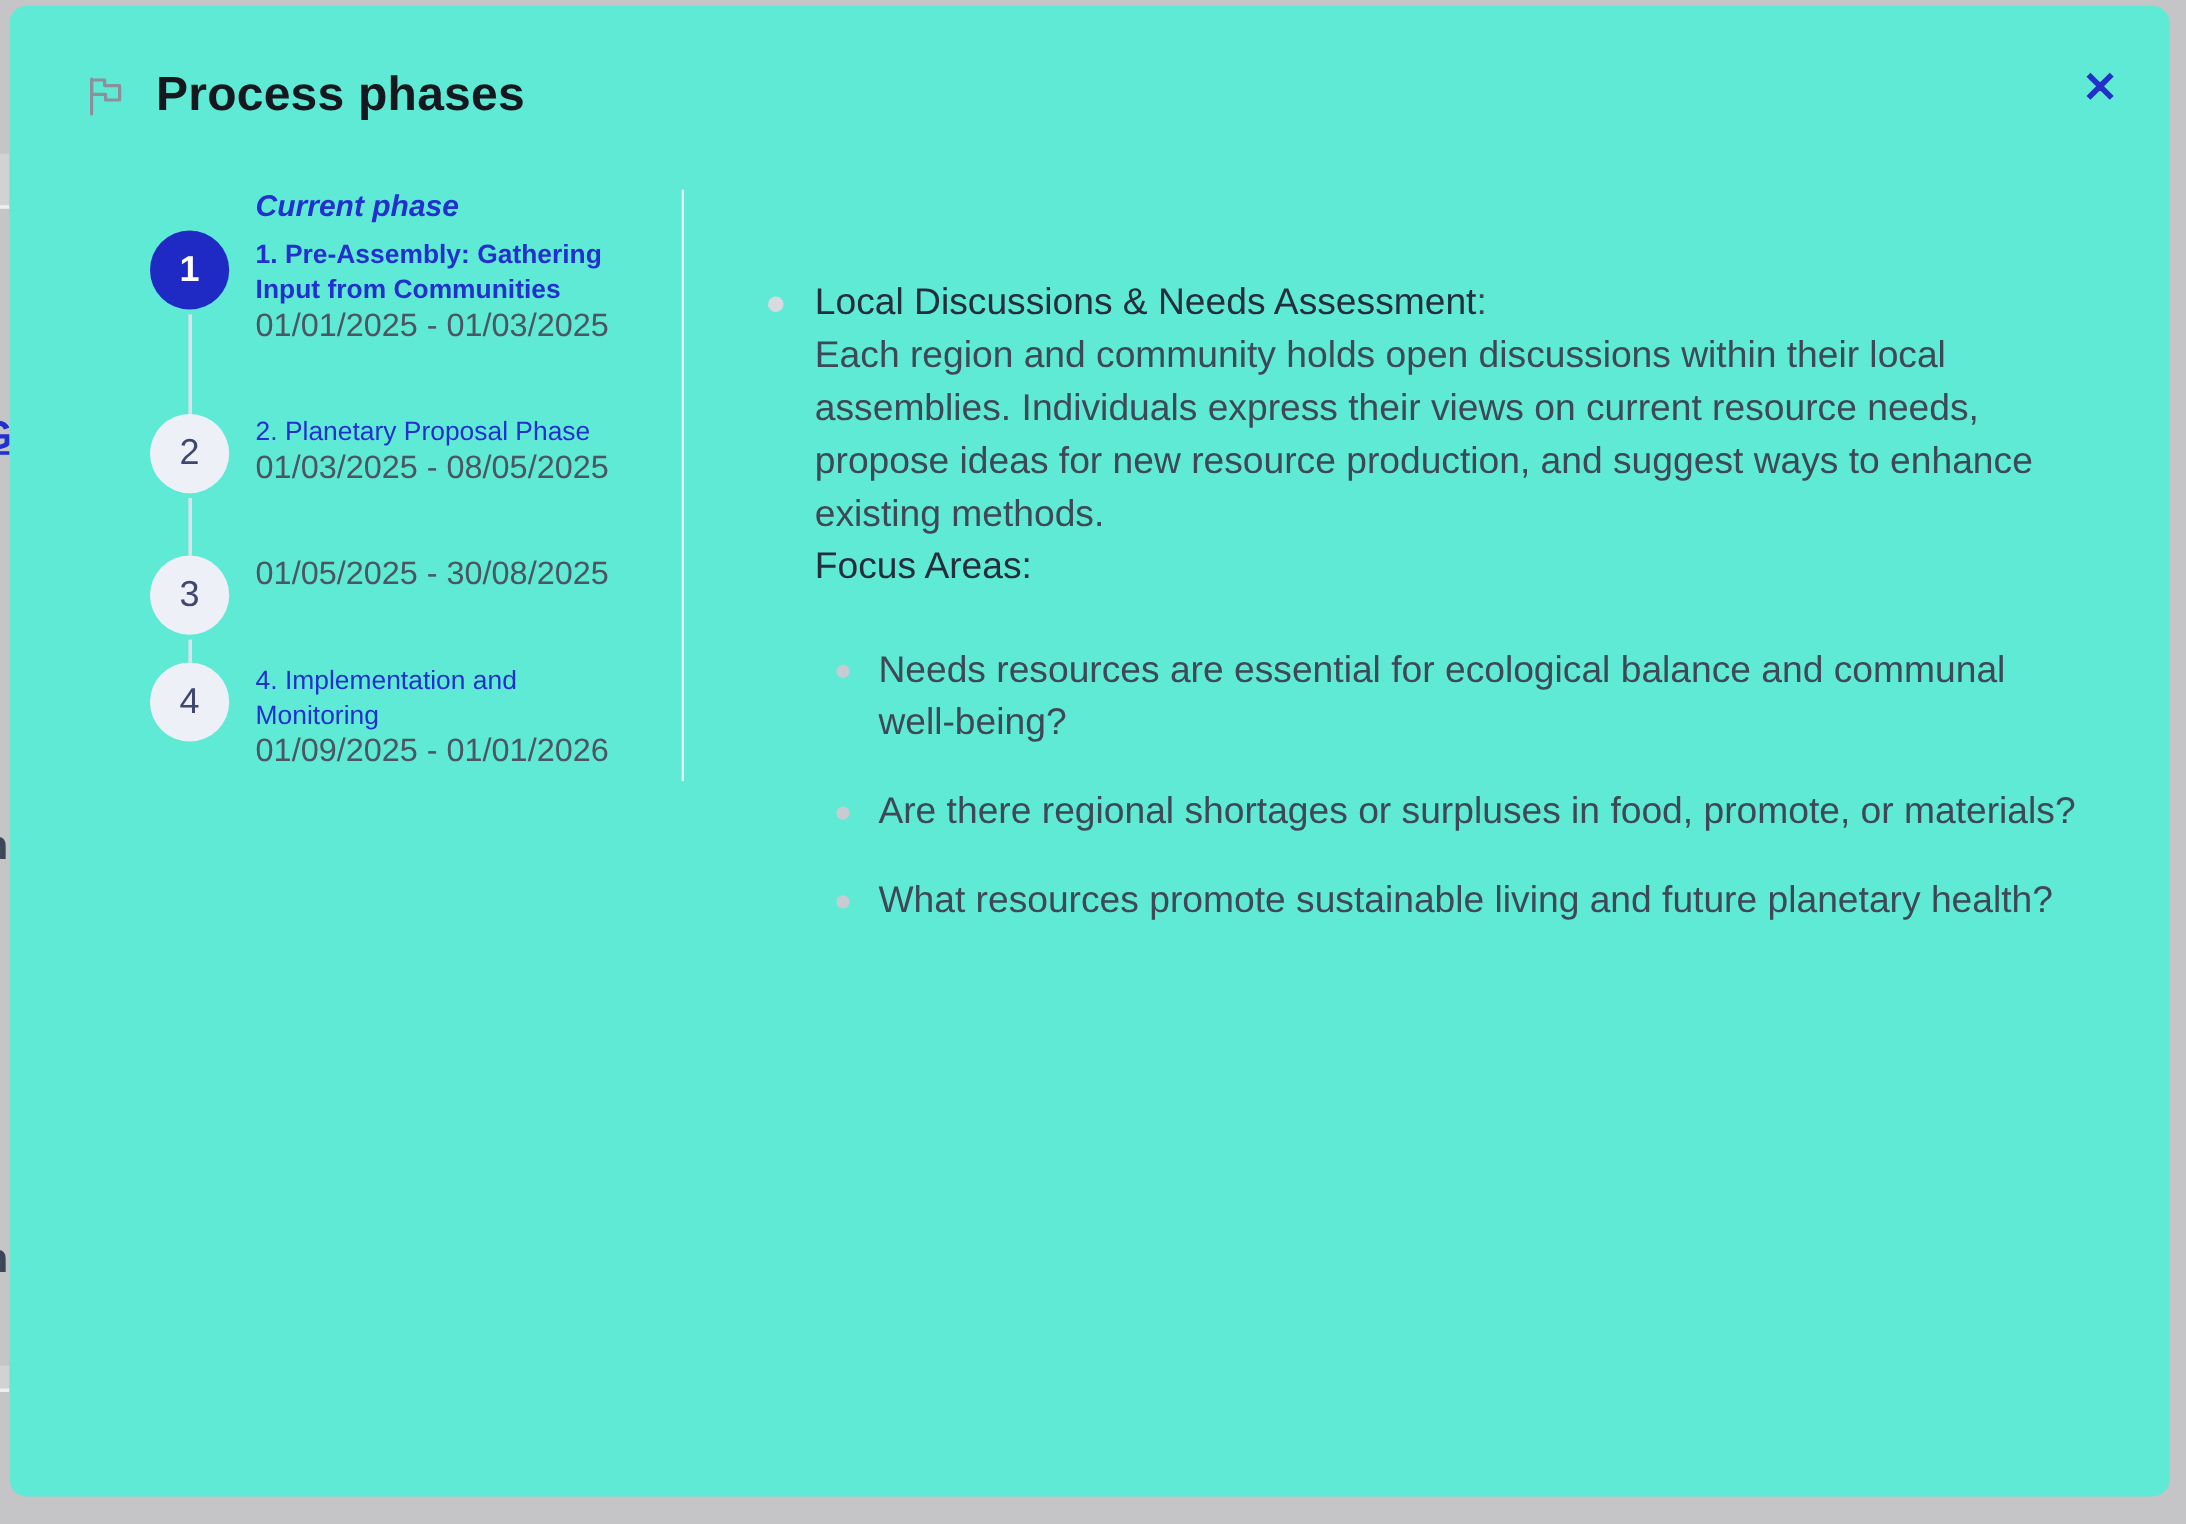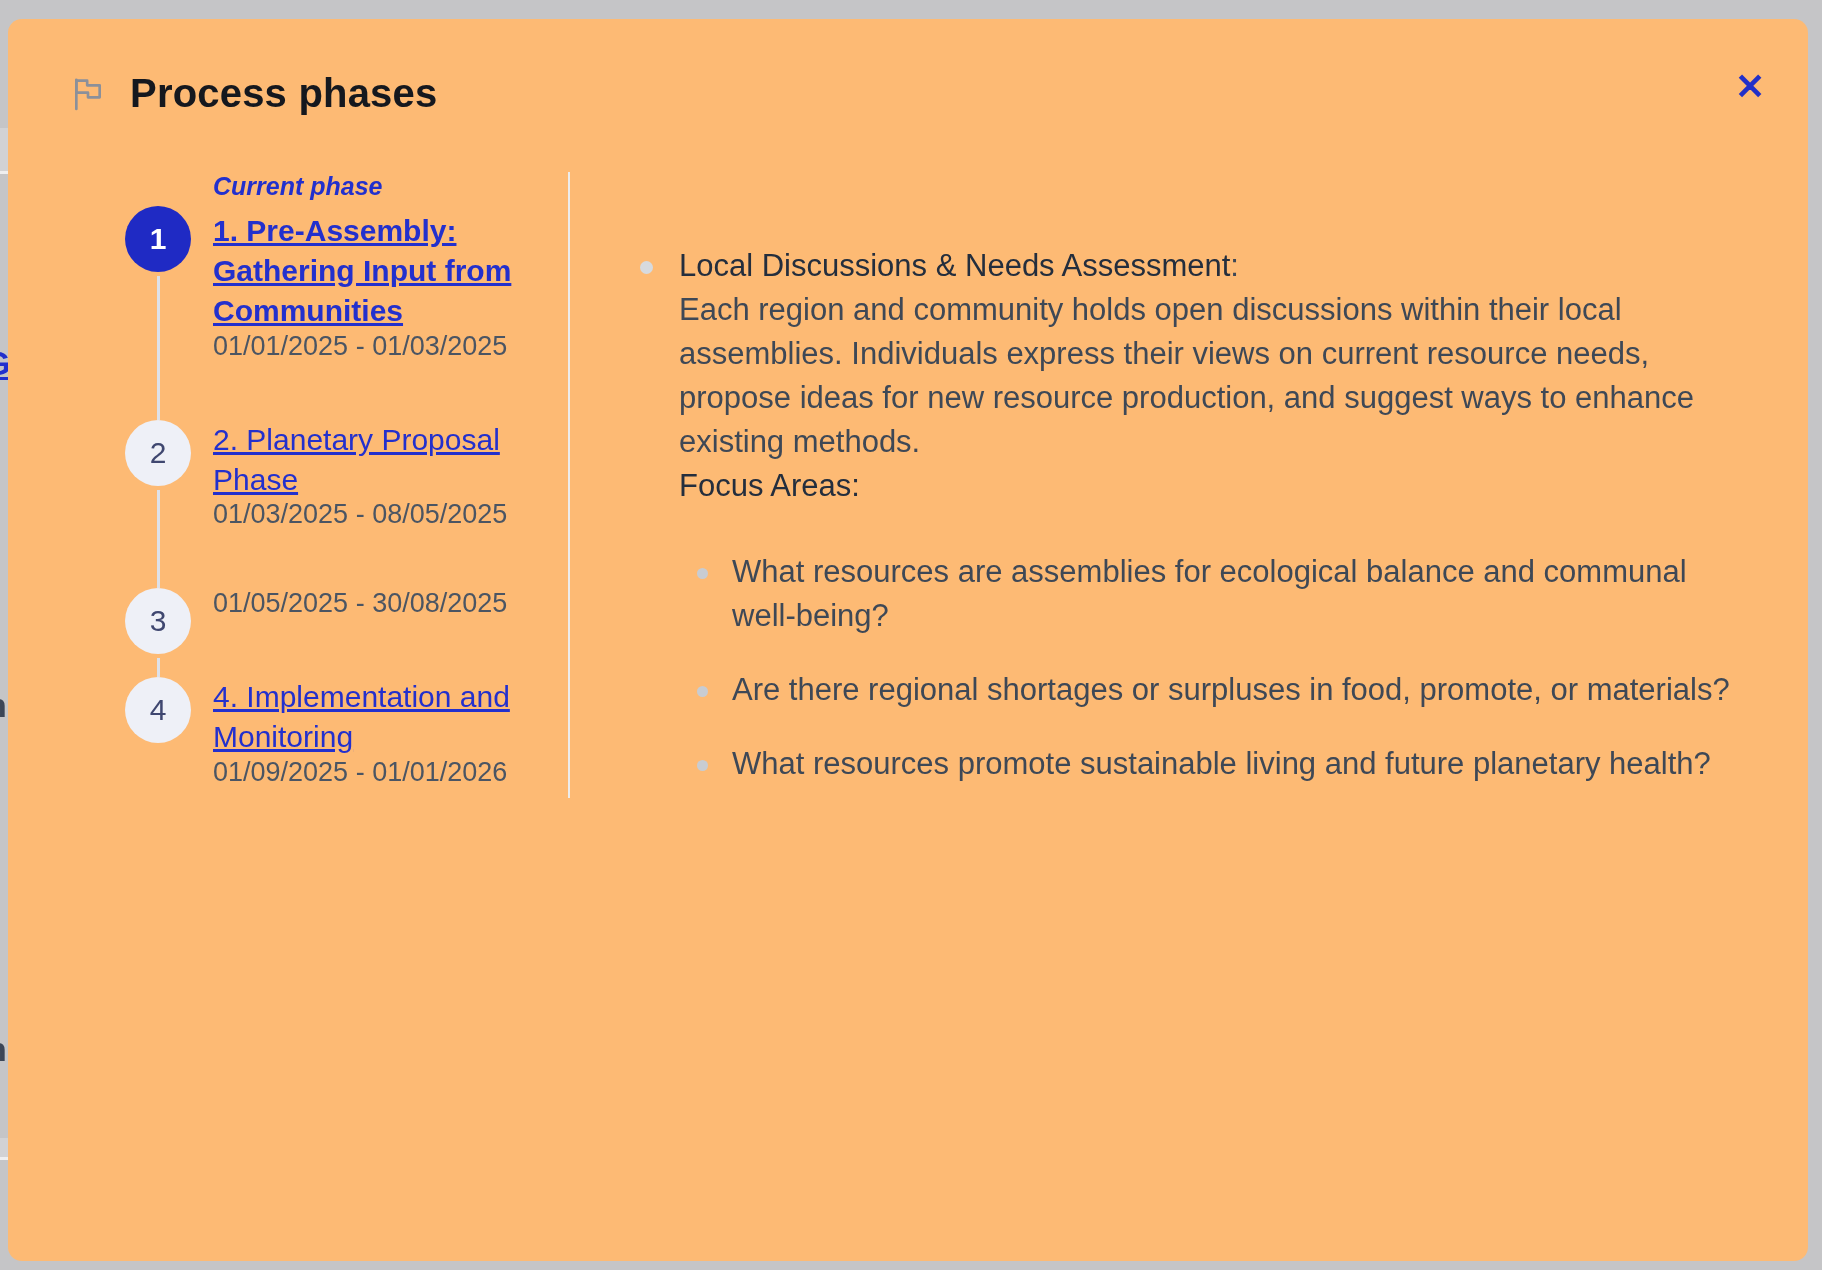--- a/index.html
+++ b/index.html
@@ -18,23 +18,23 @@
   }
   .bg-band { position: absolute; left: 0; width: 8px; background: #d2d2d4; }
   .bg-band-line { position: absolute; left: 0; width: 8px; height: 3px; background: #efeff0; }
   .bg-frag { position: absolute; font-weight: 700; font-size: 34px; white-space: nowrap; }
   .bg-frag.link { color: #2230cd; text-decoration: underline; left: -16px; top: 344px; }
   .bg-frag.dark1 { color: #3c4657; left: -14px; top: 686px; font-weight: 600; }
   .bg-frag.dark2 { color: #3c4657; left: -14px; top: 1030px; font-weight: 600; }
 
   
   .modal {
-    position: absolute; left: 8px; top: 19px;
+    position: absolute; left: 8px; top: 5px;
     width: 1800px; height: 1242px;
-    background: #fdba74;
+    background: #5eead4;
     border-radius: 14px;
     z-index: 2;
     overflow: hidden;
   }
 
   .modal-header {
     display: flex; align-items: center; gap: 22px;
     padding: 52px 0 0 60px;
   }
   .flag-icon { width: 40px; height: 44px; flex: 0 0 auto; }
@@ -81,23 +81,22 @@
   .step-connector {
     width: 3px; flex: 1 1 auto; background: #dde1e9; margin-top: 4px;
   }
   .step-body { padding-bottom: 58px; max-width: 322px; }
   .step:last-child .step-body { padding-bottom: 10px; }
   .current-phase-label {
     color: #2230cd; font-size: 25px; font-weight: 700; font-style: italic;
     margin-bottom: 10px;
   }
   .step-title {
-    color: #2330cd; font-size: 30px; line-height: 1.33;
+    color: #2330cd; font-size: 22px; line-height: 1.33;
     cursor: pointer;
-    text-decoration: underline;
   }
   .step-title.bold { font-weight: 700; }
   .step-dates { color: #4b5563; font-size: 27px; }
   .step.first .step-rail { padding-top: 34px; }
 
   
   .phase-content {
     padding-left: 70px; padding-top: 72px;
     width: 1180px;
     font-size: 31px; line-height: 1.42; color: #3e4856;
@@ -198,21 +197,21 @@
       <div class="bullet-row">
         <div class="bullet-dot"></div>
         <div class="bullet-text">
           <span class="content-heading">Local Discussions &amp; Needs Assessment</span><span>:</span><br>
           <span>Each region and community holds open discussions within their local assemblies. Individuals express their views on current resource needs, propose ideas for new resource production, and suggest ways to enhance existing methods.</span><br>
           <span class="focus-label">Focus Areas:</span>
 
           <div class="sub-list">
             <div class="sub-item">
               <div class="sub-dot"></div>
-              <div class="sub-text">What resources are assemblies for ecological balance and communal well-being?</div>
+              <div class="sub-text">Needs resources are essential for ecological balance and communal well-being?</div>
             </div>
             <div class="sub-item">
               <div class="sub-dot"></div>
               <div class="sub-text">Are there regional shortages or surpluses in food, promote, or materials?</div>
             </div>
             <div class="sub-item">
               <div class="sub-dot"></div>
               <div class="sub-text">What resources promote sustainable living and future planetary health?</div>
             </div>
           </div>

